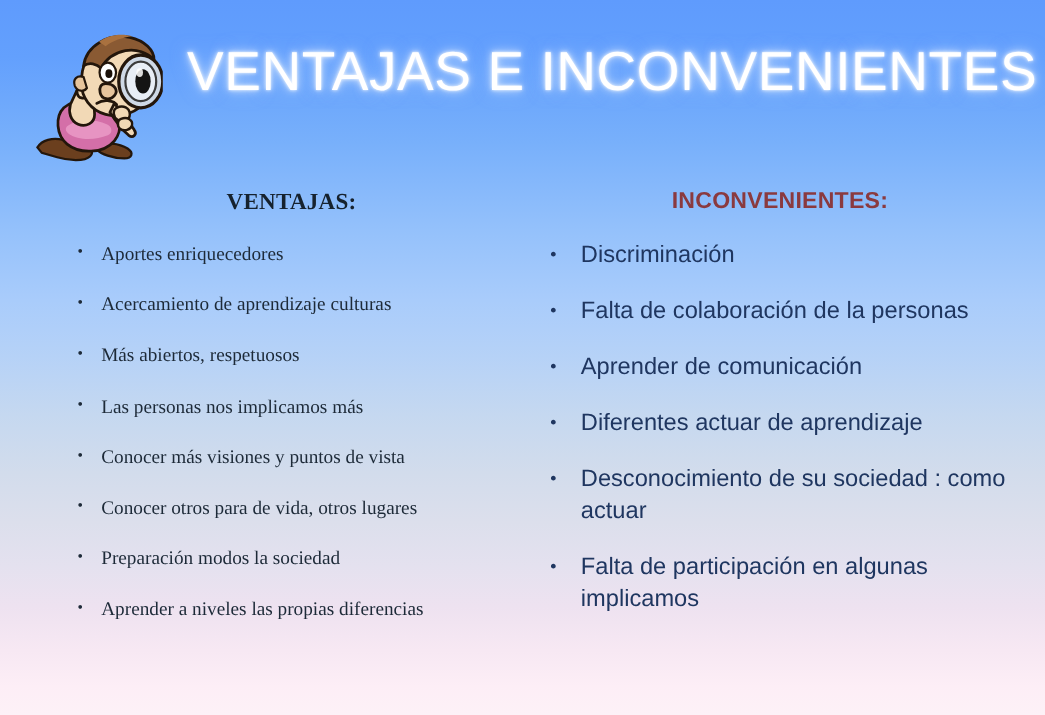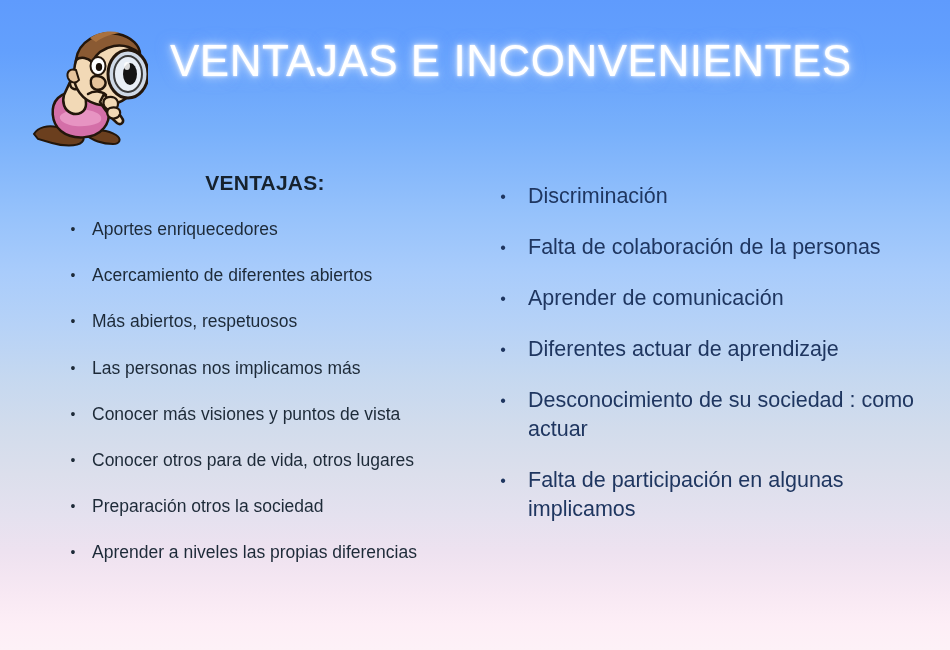--- a/index.html
+++ b/index.html
@@ -48,21 +48,21 @@
     left: 18px;
     top: 22px;
     width: 130px;
     height: 130px;
   }
 
   .slide-title {
     position: absolute;
     left: 170px;
     top: 36px;
-    font-size: 44px;
+    font-size: 50px;
     font-weight: 300;
     letter-spacing: 0.5px;
     color: #ffffff;
     white-space: nowrap;
     text-shadow:
       0 0 3px rgba(255,255,255,0.95),
       0 0 8px rgba(255,255,255,0.75),
       0 0 16px rgba(200,225,255,0.55);
   }
 
@@ -72,21 +72,21 @@
     left: 0;
     top: 160px;
     width: 950px;
     height: 490px;
   }
 
   .col {
     position: absolute;
     top: 0;
   }
-  .col-left  { left: 40px;  width: 440px; }
+  .col-left  { left: 40px;  width: 440px; font-family: Liberation Serif, serif; }
   .col-right { left: 478px; width: 450px; }
 
   .col-heading {
     text-align: center;
     font-weight: bold;
     margin: 0;
     padding: 0;
   }
   .col-left .col-heading {
     font-size: 21px;
@@ -217,50 +217,51 @@
     <div class="col col-left">
       <div class="col-heading">VENTAJAS:</div>
 
       <ul class="bullets">
         <li>
           <span class="dot">•</span>
           <span class="txt">Aportes enriquecedores</span>
         </li>
         <li>
           <span class="dot">•</span>
-          <span class="txt">Acercamiento de diferentes abiertos</span>
+          <span class="txt">Acercamiento de aprendizaje culturas</span>
         </li>
         <li>
           <span class="dot">•</span>
           <span class="txt">Más abiertos, respetuosos</span>
         </li>
         <li>
           <span class="dot">•</span>
           <span class="txt">Las personas nos implicamos más</span>
         </li>
         <li>
           <span class="dot">•</span>
           <span class="txt">Conocer más visiones y puntos de vista</span>
         </li>
         <li>
           <span class="dot">•</span>
           <span class="txt">Conocer otros para de vida, otros lugares</span>
         </li>
         <li>
           <span class="dot">•</span>
-          <span class="txt">Preparación otros la sociedad</span>
+          <span class="txt">Preparación modos la sociedad</span>
         </li>
         <li>
           <span class="dot">•</span>
           <span class="txt">Aprender a niveles las propias diferencias</span>
         </li>
       </ul>
     </div>
 
     <div class="col col-right">
+      <div class="col-heading">INCONVENIENTES:</div>
 
       <ul class="bullets">
         <li>
           <span class="dot">•</span>
           <span class="txt">Discriminación</span>
         </li>
         <li>
           <span class="dot">•</span>
           <span class="txt">Falta de colaboración de la personas</span>
         </li>

